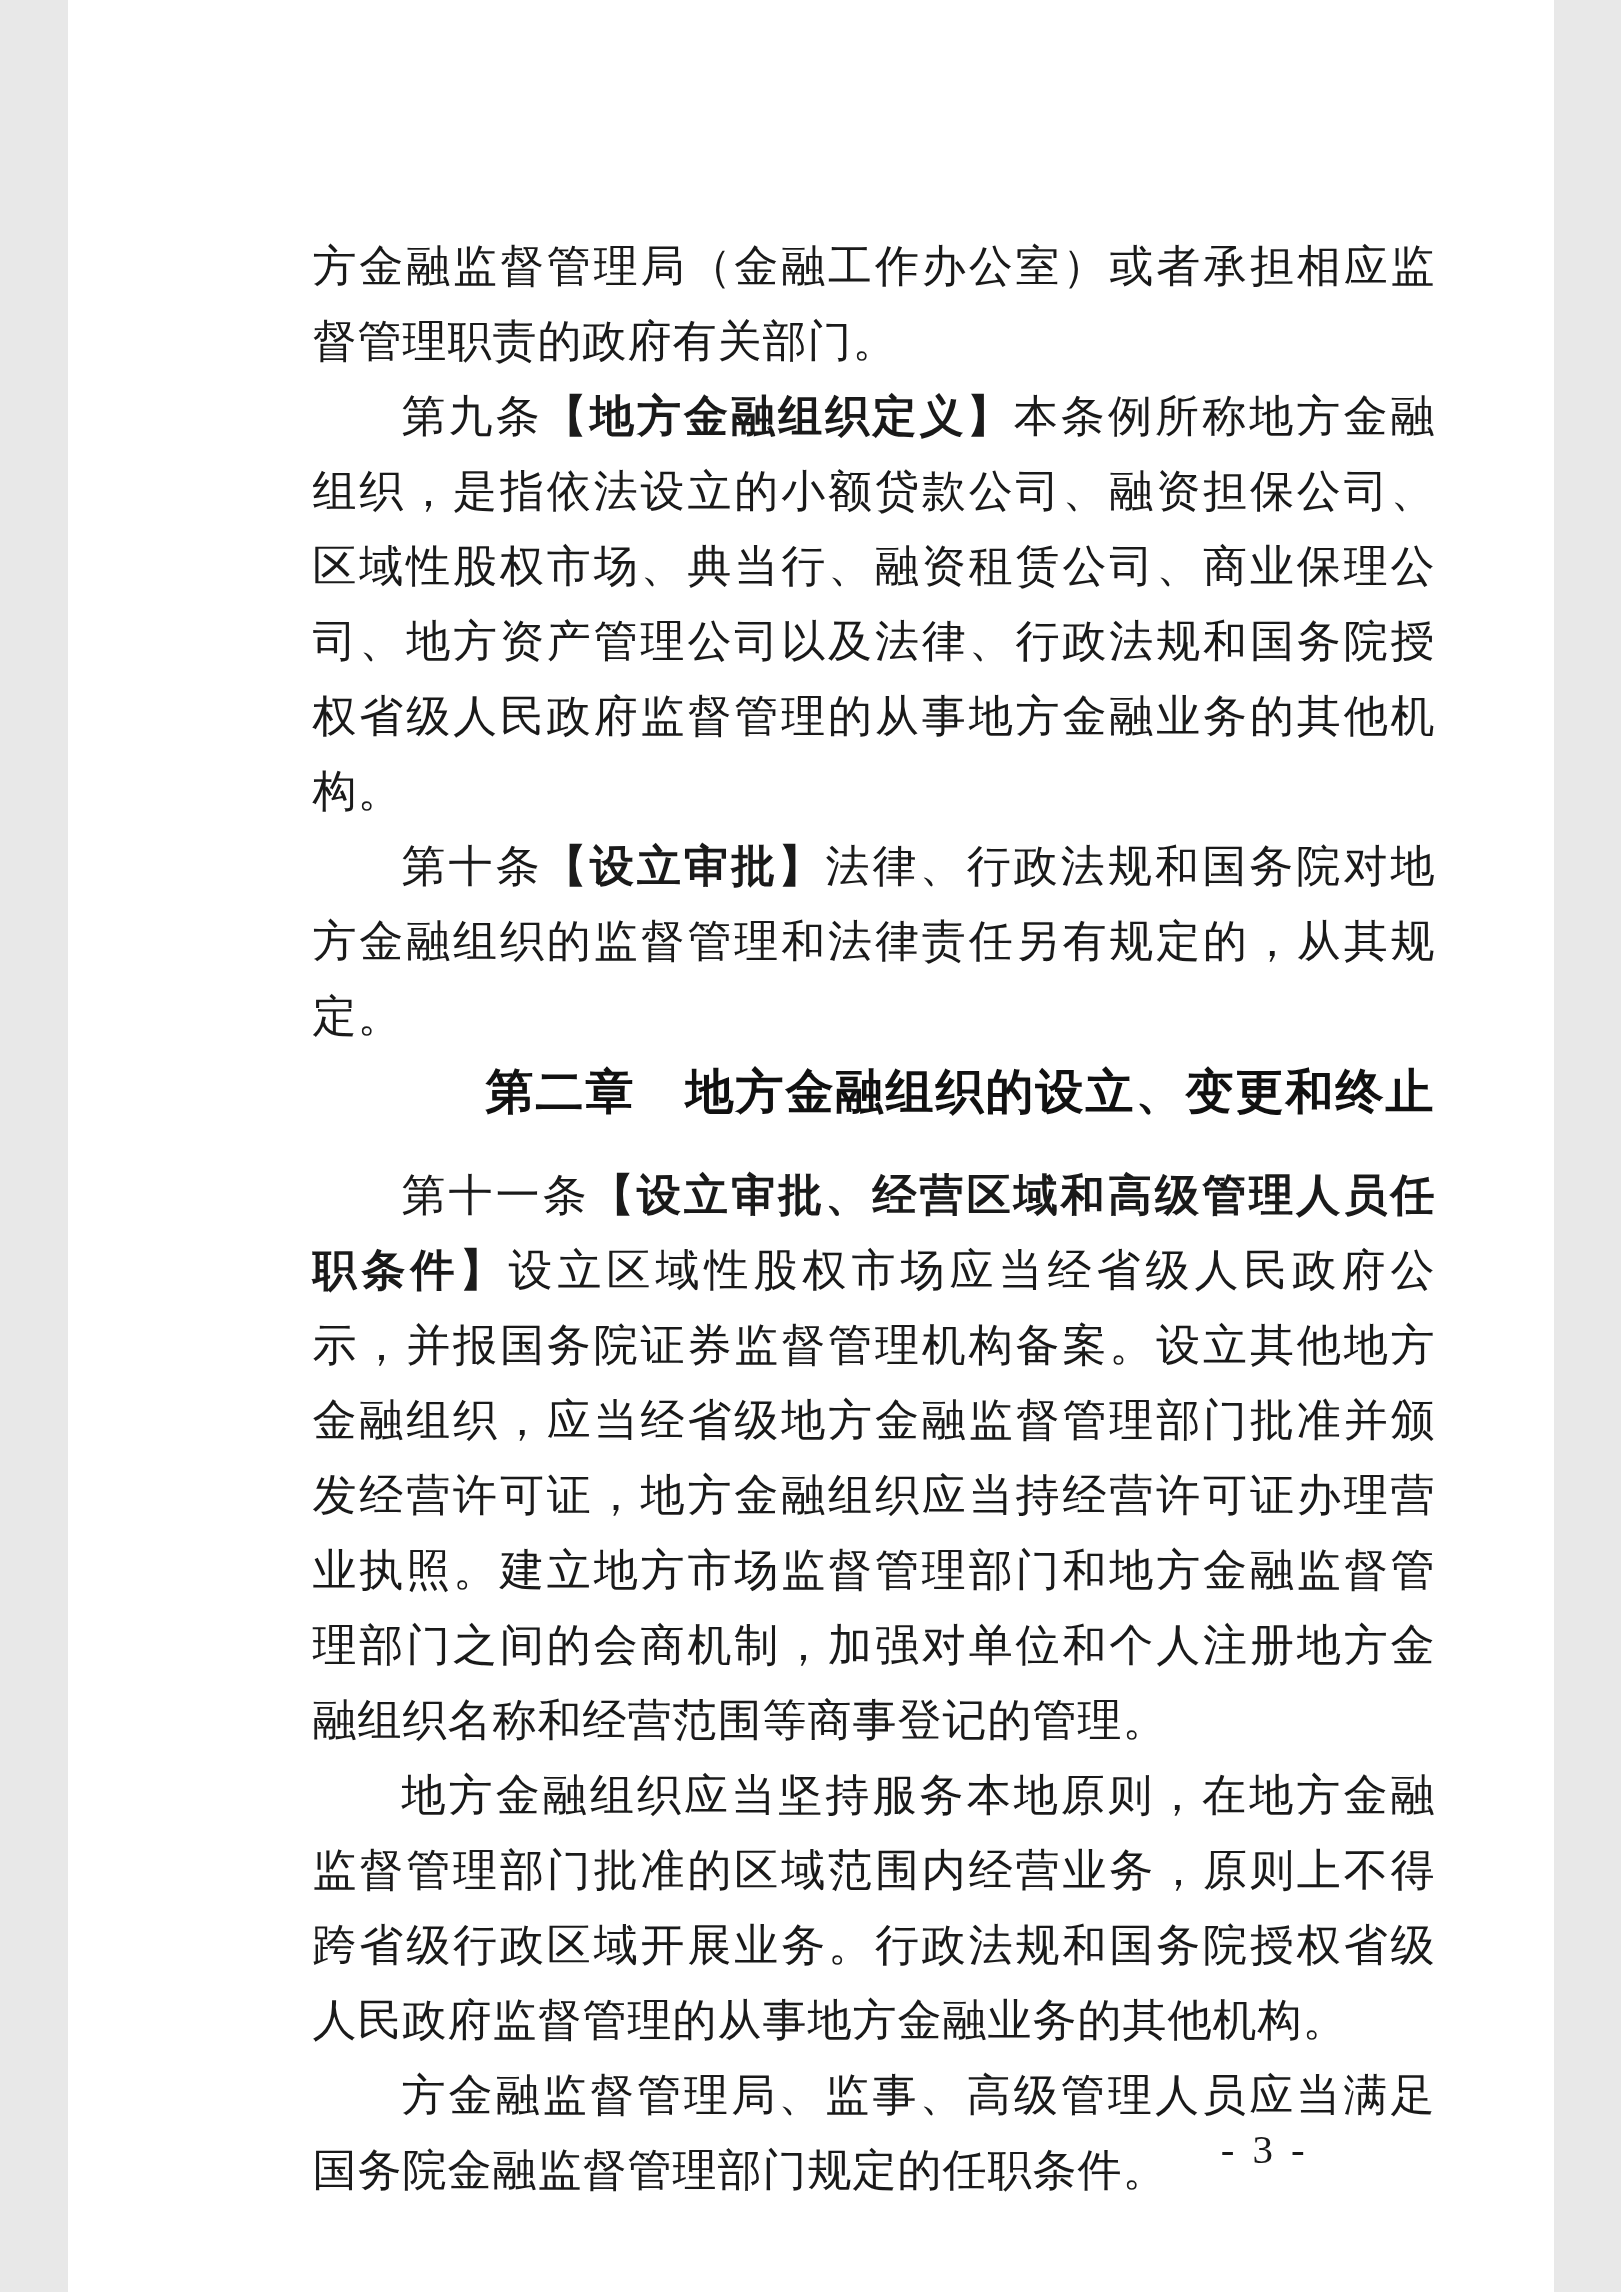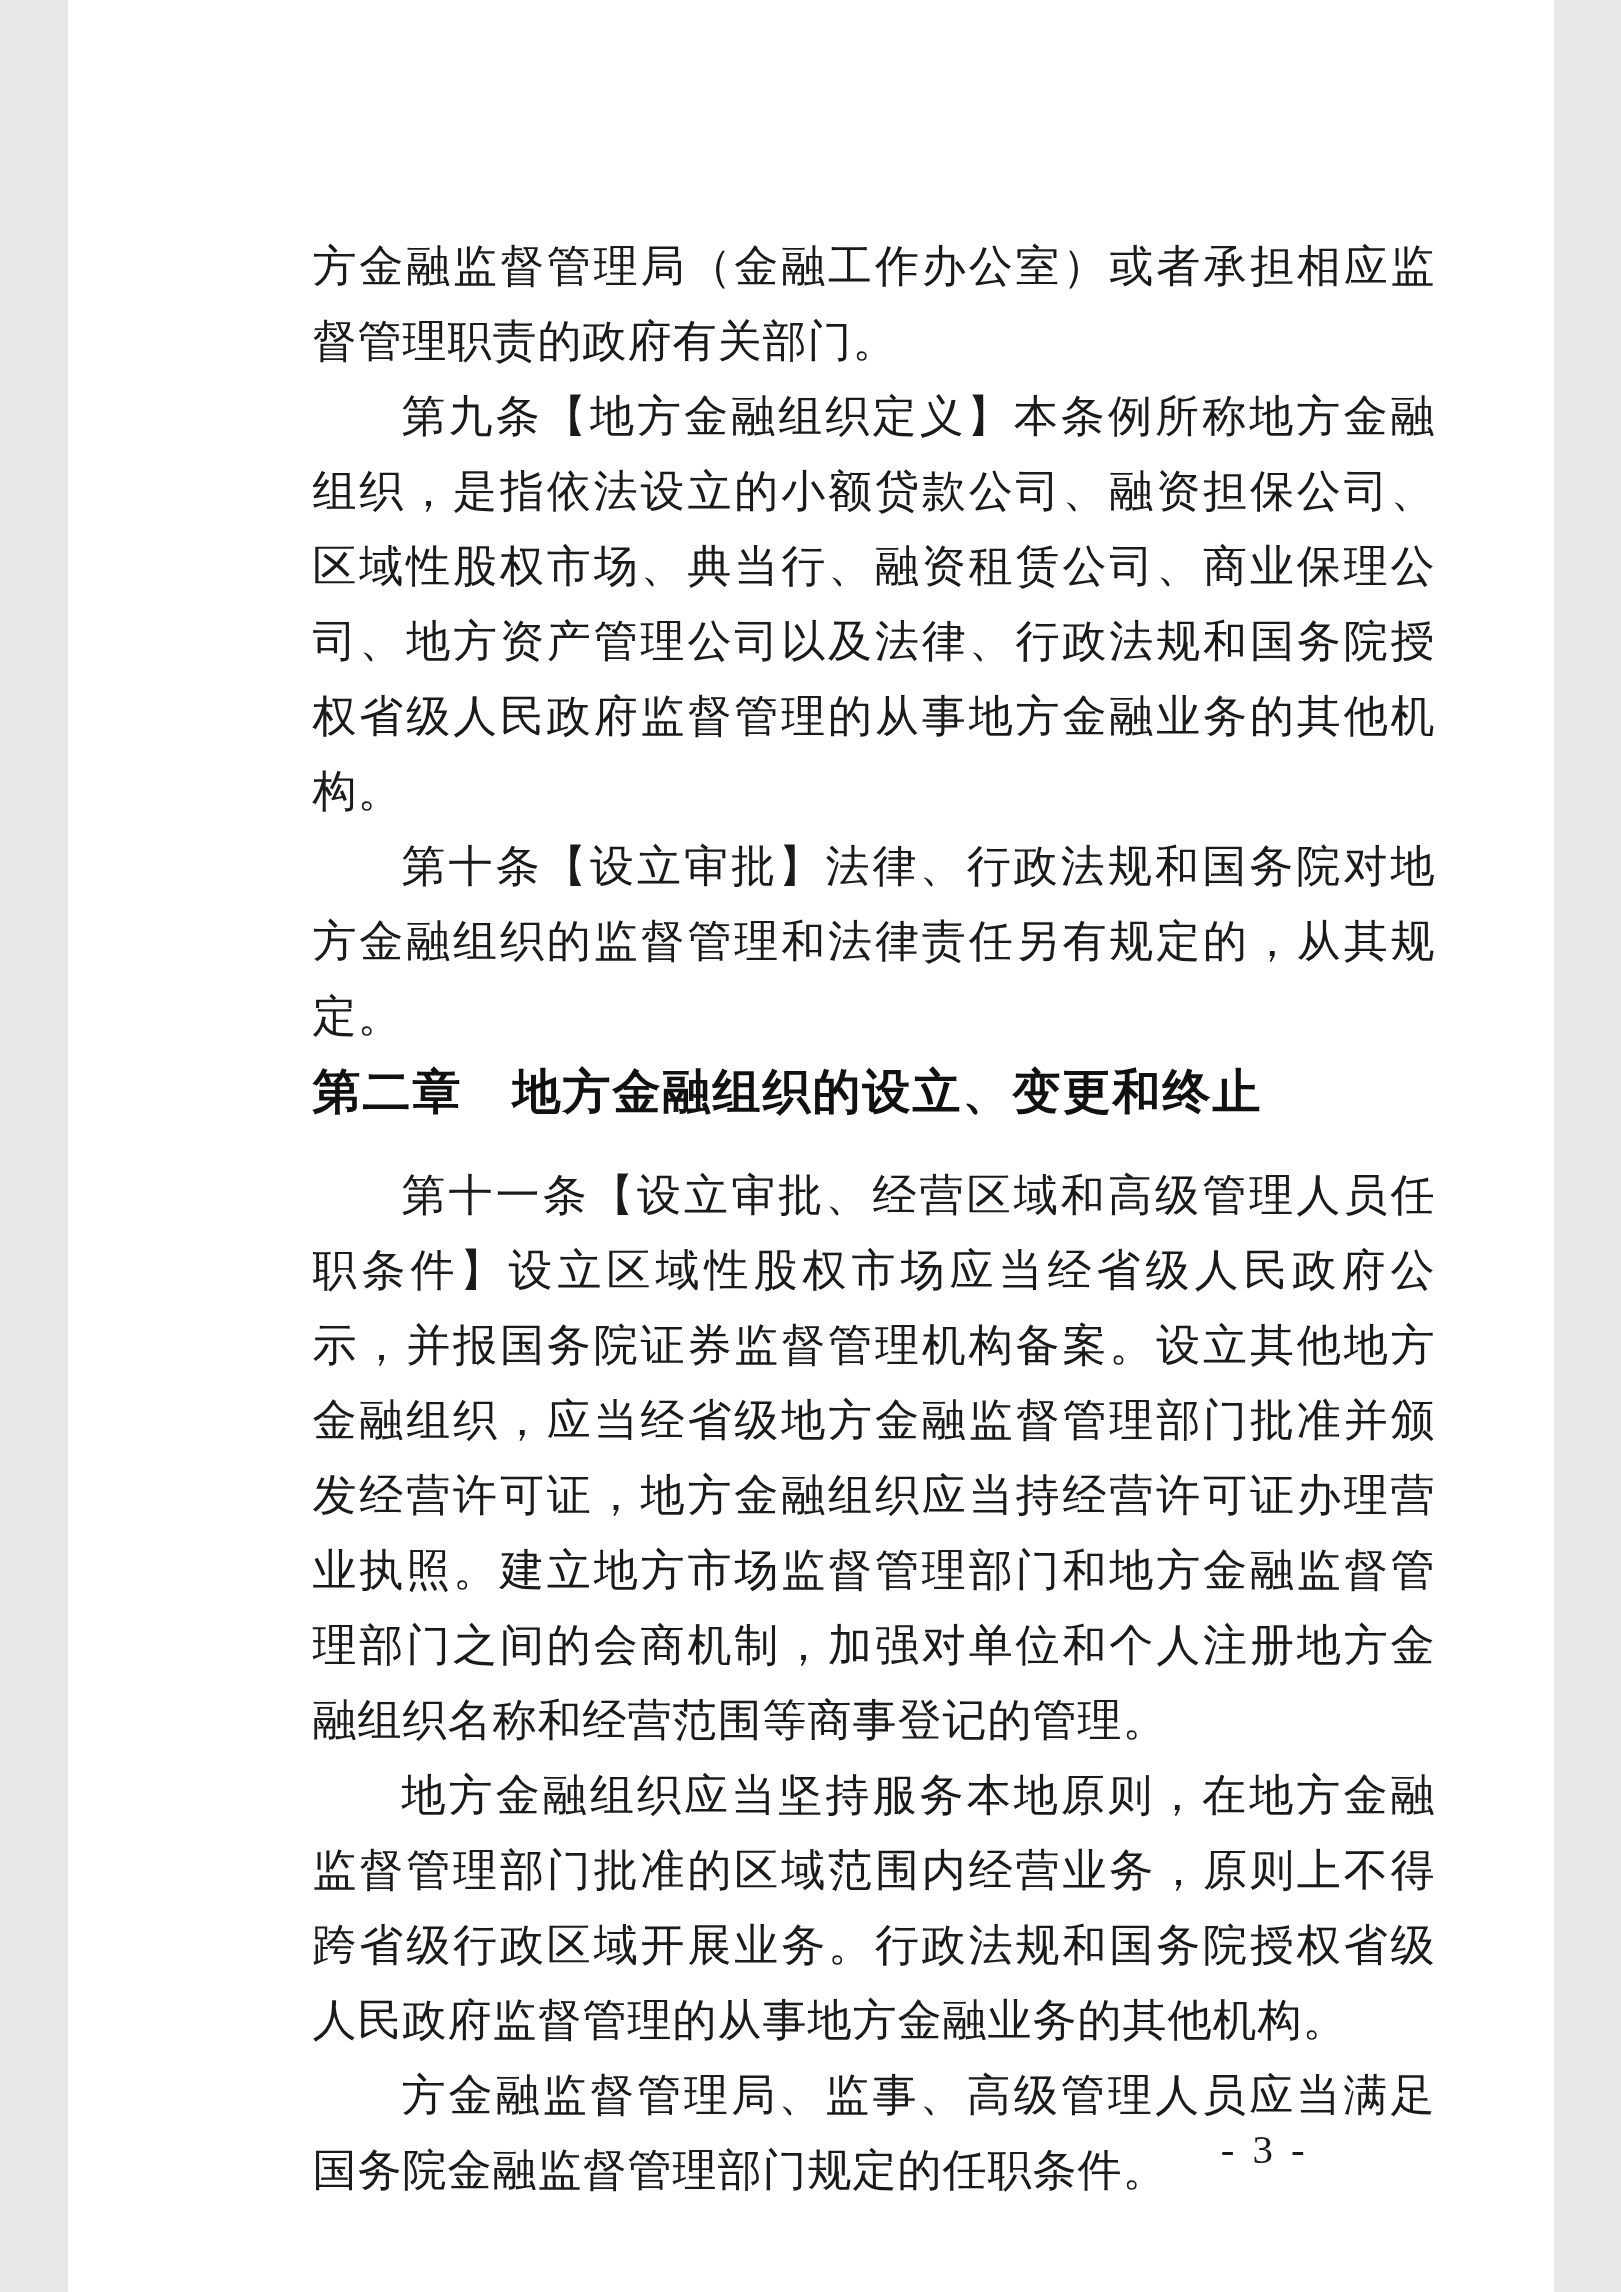--- a/index.html
+++ b/index.html
@@ -21,28 +21,28 @@
   }
   .para {
     font-family: "Liberation Serif", "DejaVu Serif", serif;
     font-size: 44px;
     line-height: 75px;
     letter-spacing: 1px;
     text-align: justify;
     color: #1a1a1a;
   }
   .para.indent { text-indent: 89px; }
-  .bold-run { font-weight: 400; }
+  .bold-run { font-weight: 700; }
   .chapter-heading {
     font-family: "DejaVu Sans", "Liberation Sans", sans-serif;
     font-weight: 700;
     font-size: 48px;
     line-height: 75px;
     letter-spacing: 2px;
-    text-align: left;
+    text-align: right;
     margin: 0 0 29px 0;
     color: #111111;
   }
   .pagenum {
     position: absolute;
     top: 2125px;
     right: 245px;
     font-family: "Liberation Serif", "DejaVu Serif", serif;
     font-size: 41px;
     letter-spacing: 3.9px;

